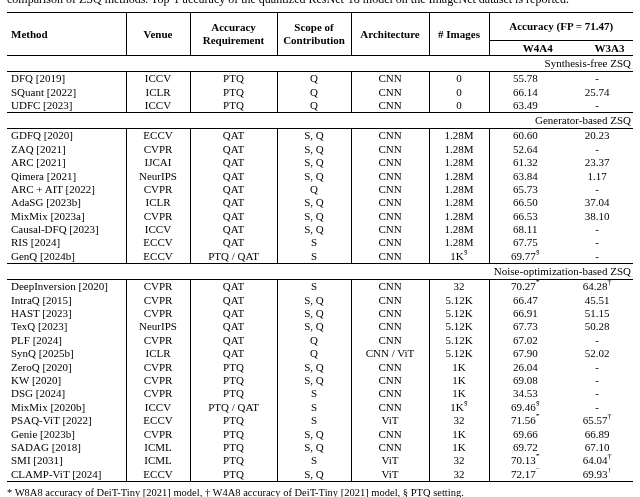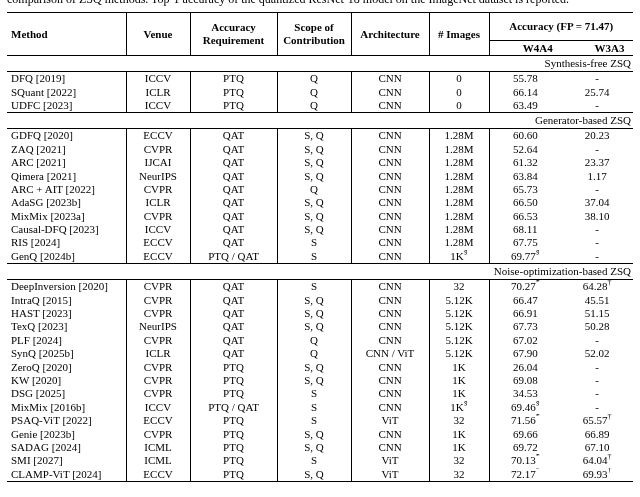--- a/index.html
+++ b/index.html
@@ -313,31 +313,31 @@
           <td class="method-cell">KW [2020]</td>
           <td class="vsep">CVPR</td>
           <td class="vsep">PTQ</td>
           <td class="vsep">S, Q</td>
           <td class="vsep">CNN</td>
           <td class="vsep">1K</td>
           <td class="vsep">69.08</td>
           <td>-</td>
         </tr>
         <tr>
-          <td class="method-cell">DSG [2025]</td>
+          <td class="method-cell">DSG [2024]</td>
           <td class="vsep">CVPR</td>
           <td class="vsep">PTQ</td>
           <td class="vsep">S</td>
           <td class="vsep">CNN</td>
           <td class="vsep">1K</td>
           <td class="vsep">34.53</td>
           <td>-</td>
         </tr>
         <tr>
-          <td class="method-cell">MixMix [2016b]</td>
+          <td class="method-cell">MixMix [2020b]</td>
           <td class="vsep">ICCV</td>
           <td class="vsep">PTQ / QAT</td>
           <td class="vsep">S</td>
           <td class="vsep">CNN</td>
           <td class="vsep">1K<sup>§</sup></td>
           <td class="vsep">69.46<sup>§</sup></td>
           <td>-</td>
         </tr>
         <tr>
           <td class="method-cell">PSAQ-ViT [2022]</td>
@@ -353,31 +353,31 @@
           <td class="method-cell">Genie [2023b]</td>
           <td class="vsep">CVPR</td>
           <td class="vsep">PTQ</td>
           <td class="vsep">S, Q</td>
           <td class="vsep">CNN</td>
           <td class="vsep">1K</td>
           <td class="vsep">69.66</td>
           <td>66.89</td>
         </tr>
         <tr>
-          <td class="method-cell">SADAG [2024]</td>
+          <td class="method-cell">SADAG [2018]</td>
           <td class="vsep">ICML</td>
           <td class="vsep">PTQ</td>
           <td class="vsep">S, Q</td>
           <td class="vsep">CNN</td>
           <td class="vsep">1K</td>
           <td class="vsep">69.72</td>
           <td>67.10</td>
         </tr>
         <tr>
-          <td class="method-cell">SMI [2027]</td>
+          <td class="method-cell">SMI [2031]</td>
           <td class="vsep">ICML</td>
           <td class="vsep">PTQ</td>
           <td class="vsep">S</td>
           <td class="vsep">ViT</td>
           <td class="vsep">32</td>
           <td class="vsep">70.13<sup>*</sup></td>
           <td>64.04<sup>†</sup></td>
         </tr>
         <tr>
           <td class="method-cell">CLAMP-ViT [2024]</td>
@@ -385,14 +385,15 @@
           <td class="vsep">PTQ</td>
           <td class="vsep">S, Q</td>
           <td class="vsep">ViT</td>
           <td class="vsep">32</td>
           <td class="vsep">72.17<sup>*</sup></td>
           <td>69.93<sup>†</sup></td>
         </tr>
       </tbody>
   </table>
 
+  <div class="footnote">* W8A8 accuracy of DeiT-Tiny [2021] model, † W4A8 accuracy of DeiT-Tiny [2021] model, § PTQ setting.</div>
 
 </div>
 
 </body></html>

